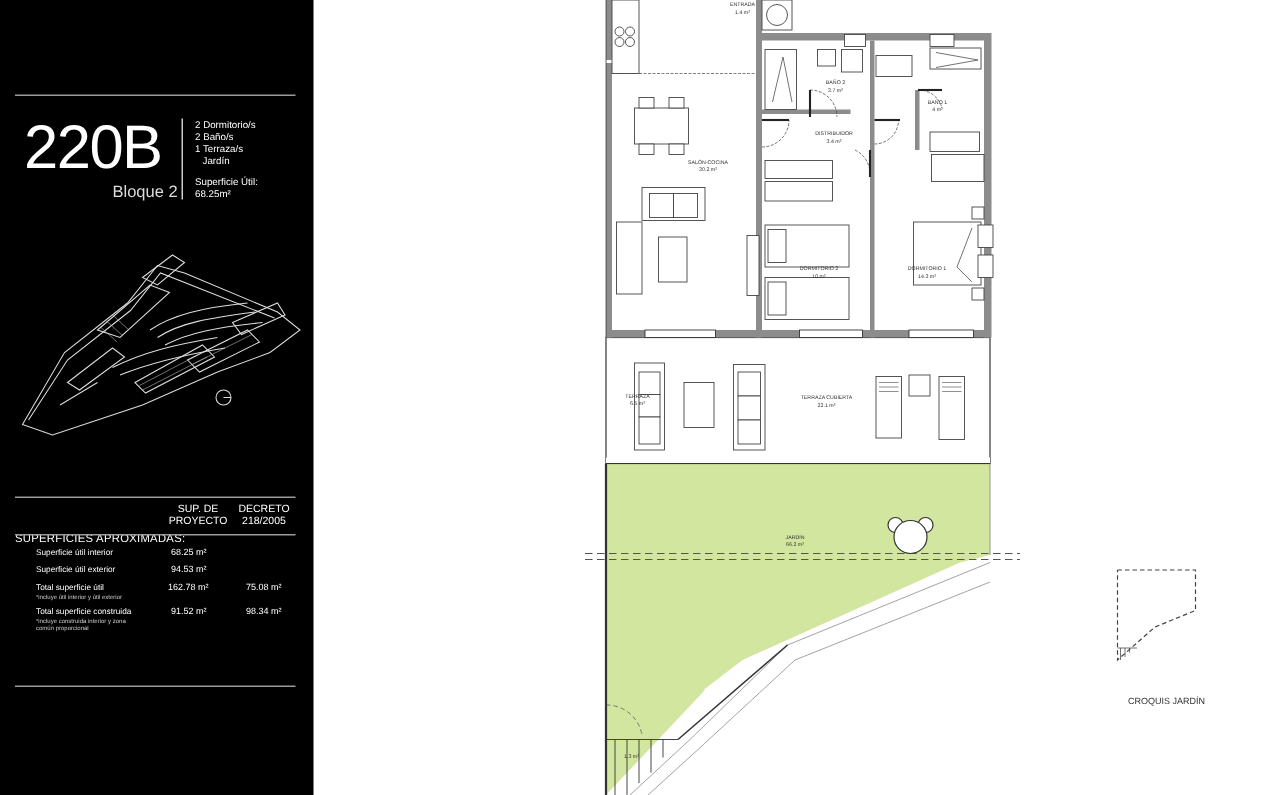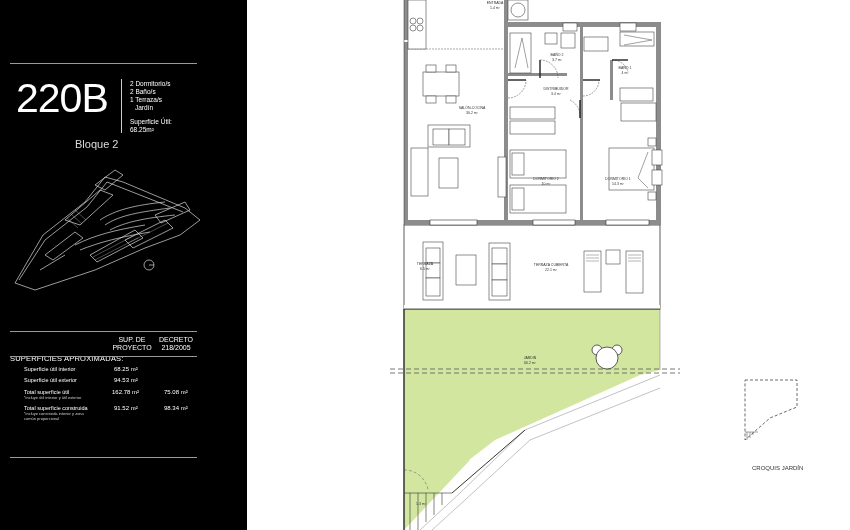--- a/index.html
+++ b/index.html
@@ -1,20 +1,20 @@
 <!DOCTYPE html>
 <html><head>
 <meta charset="utf-8">
 <style>
   * { margin:0; padding:0; box-sizing:border-box; }
   body { width:850px; height:530px; background:#ffffff; position:relative; overflow:hidden; font-family:"Liberation Sans", sans-serif; }
-  .sidebar { position:absolute; left:0; top:0; width:247px; height:530px; background:#000; color:#fff; }
+  .sidebar { position:absolute; left:0; top:0; width:209px; height:530px; background:#000; color:#fff; }
   .rule { position:absolute; left:10px; width:187px; height:1px; background:#9a9a9a; }
   .unit-code { position:absolute; left:16px; top:78px; font-size:41px; color:#fff; letter-spacing:-1px; line-height:1; }
-  .bloque { position:absolute; left:75px; top:122px; font-size:11px; color:#ddd;margin-top:16px; }
+  .bloque { position:absolute; left:75px; top:122px; font-size:11px; color:#ddd; }
   .vsep { position:absolute; left:121px; top:79px; width:1px; height:54px; background:#ccc; }
   .features { position:absolute; left:130px; top:80px; font-size:6.5px; line-height:8px; color:#fff; }
   .features .indent { padding-left:5px; }
   .sup-util { position:absolute; left:130px; top:118px; font-size:6.5px; line-height:8px; color:#fff; }
   .aerial { position:absolute; left:5px; top:160px; width:200px; height:135px; }
   .sup-title { position:absolute; left:10px; top:318px; font-size:7.5px; color:#fff; letter-spacing:0.2px;margin-top:36px; }
   .colhead { position:absolute; top:336px; font-size:7px; line-height:8px; color:#fff; text-align:center; }
   .row { position:absolute; left:24px; font-size:5.5px; color:#fff; }
   .row .sub { font-size:4px; color:#ccc; display:block; line-height:5px; }
   .val { position:absolute; font-size:6px; color:#fff; }

